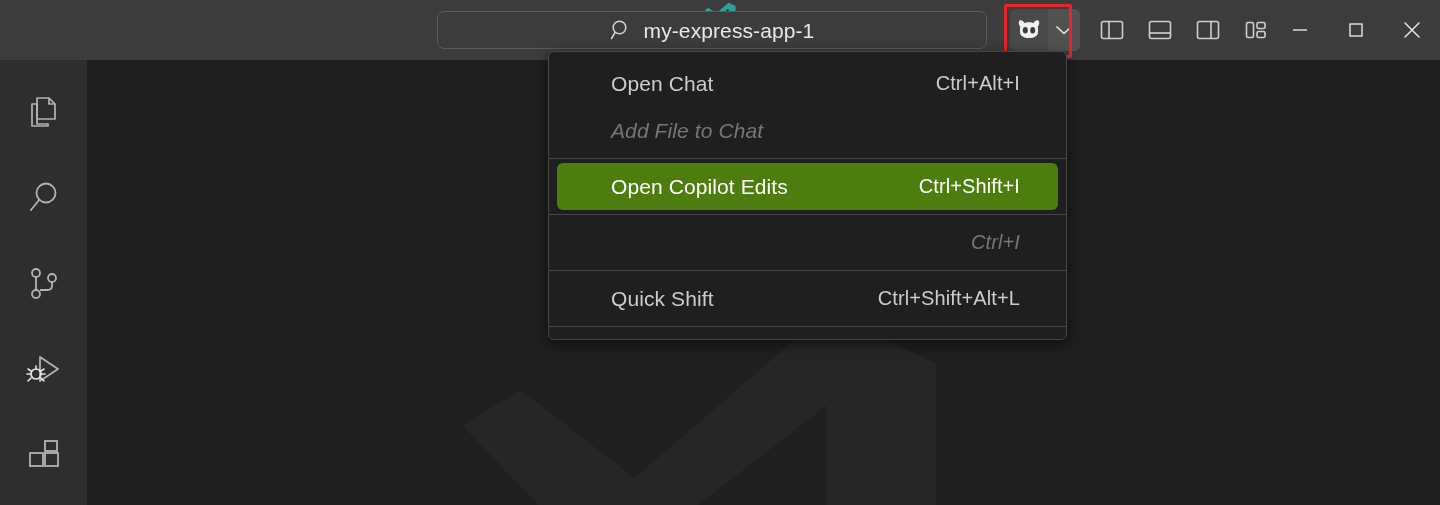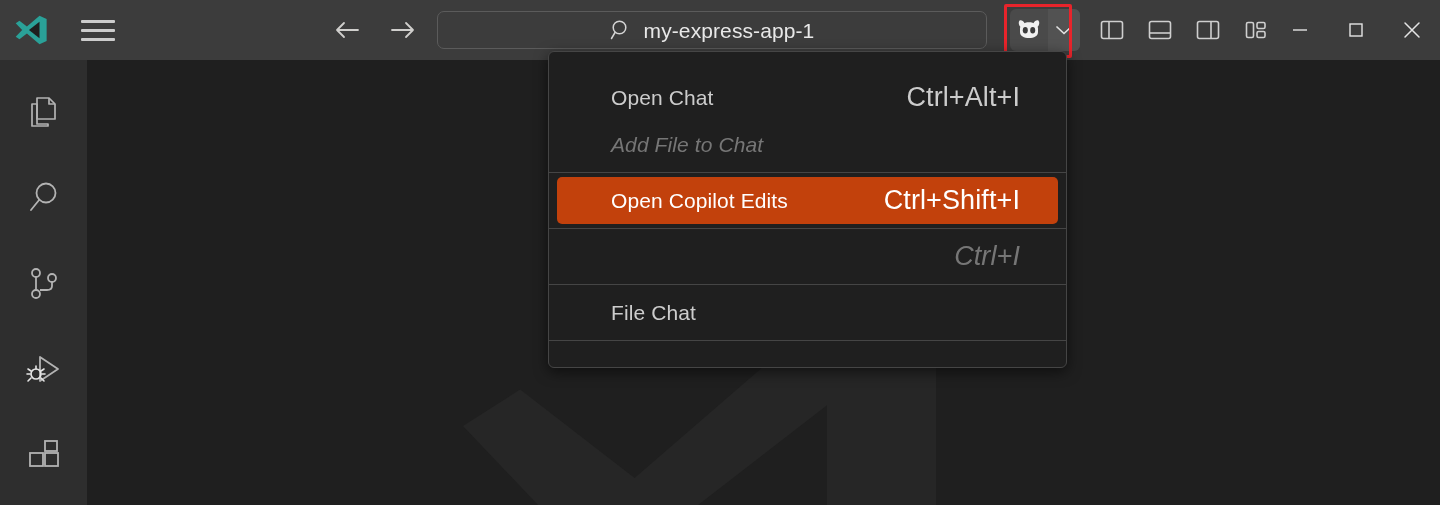--- a/index.html
+++ b/index.html
@@ -22,20 +22,21 @@
 
   
   .titlebar {
     position: absolute;
     top: 0; left: 0;
     width: 1440px;
     height: 60px;
     background: #3c3c3c;
     display: flex;
     align-items: center;
+    flex-direction: column;
   }
 
   .tb-logo {
     width: 62px;
     height: 60px;
     display: flex;
     align-items: center;
     justify-content: center;
   }
 
@@ -206,49 +207,50 @@
   
   .menu {
     position: absolute;
     left: 548px;
     top: 51px;
     width: 519px;
     background: #1f1f1f;
     border: 1px solid #454545;
     border-radius: 6px;
     box-shadow: 0 4px 14px rgba(0,0,0,0.55);
-    padding: 22px 0;
+    padding: 8px 0;
     overflow: hidden;
   }
   .menu-item {
     position: relative;
     height: 47px;
     display: flex;
     align-items: center;
     padding: 0 0 0 54px;
     color: #cccccc;
     font-size: 21px;
     margin: 0 8px;
     border-radius: 5px;
   }
   .menu-item .mi-label {
     flex: 0 0 auto;
     letter-spacing: 0.1px;
   }
   .menu-item .mi-keys {
     position: absolute;
     right: 38px;
-    font-size: 27px;
+    font-size: 20px;
     letter-spacing: 0.1px;
   }
   .menu-item.disabled { color: #767676; font-style: italic; }
   .menu-item.disabled .mi-keys { color: #767676; margin-left: 42px; }
   .menu-item.selected {
-    background: #c2410c;
+    background: #4d7c0f;
     color: #ffffff;
+    border-radius: 6px;
   }
   .menu-item.selected .mi-keys { color: #ffffff; }
   .menu-sep {
     height: 1px;
     background: #454545;
     margin: 4px 0;
   }
 
   svg { display: block; }
 </style>
@@ -436,21 +438,22 @@
 
     <div class="menu-sep"></div>
 
     <div class="menu-item disabled">
       <span class="mi-keys">Ctrl+I</span>
     </div>
 
     <div class="menu-sep"></div>
 
     <div class="menu-item">
-      <span class="mi-label">File Chat</span>
+      <span class="mi-label">Quick Shift</span>
+      <span class="mi-keys">Ctrl+Shift+Alt+L</span>
     </div>
 
     <div class="menu-sep"></div>
 
 
   </div>
 
 </div>
 
 </body></html>

